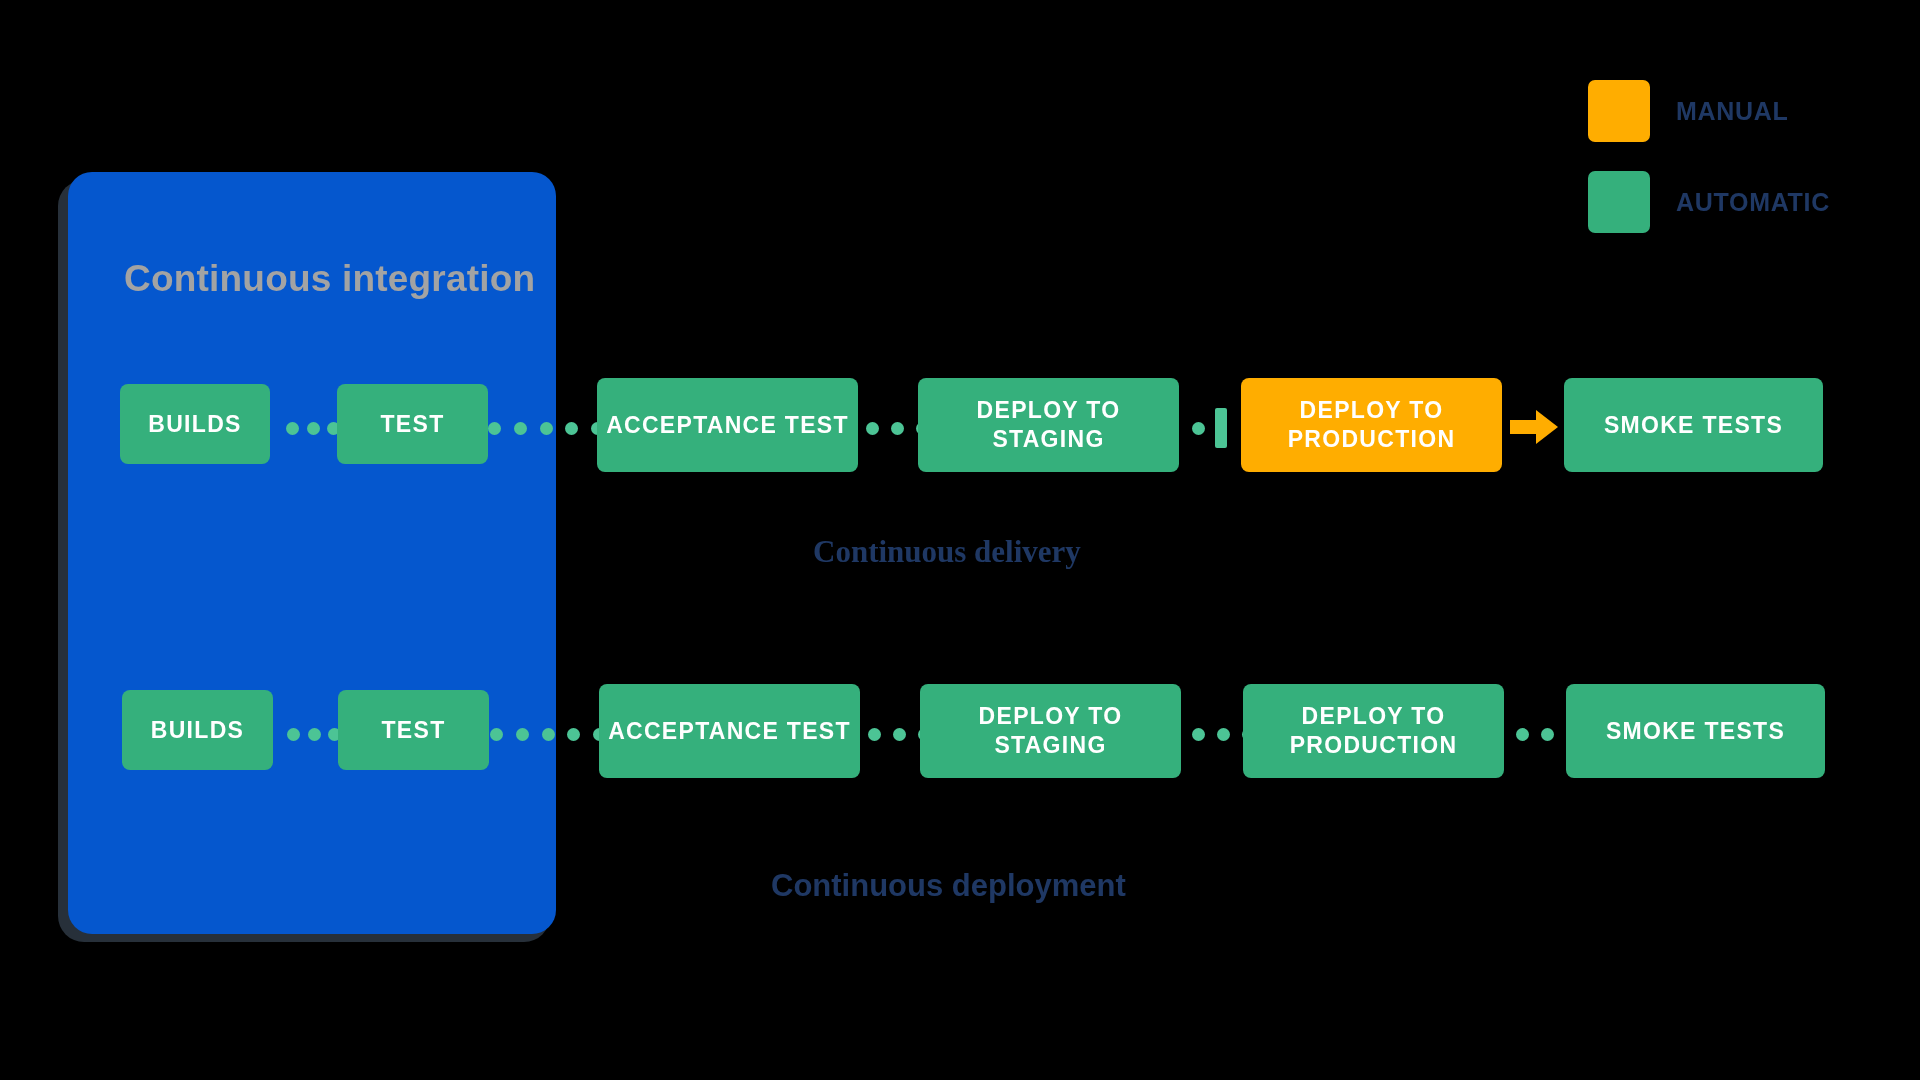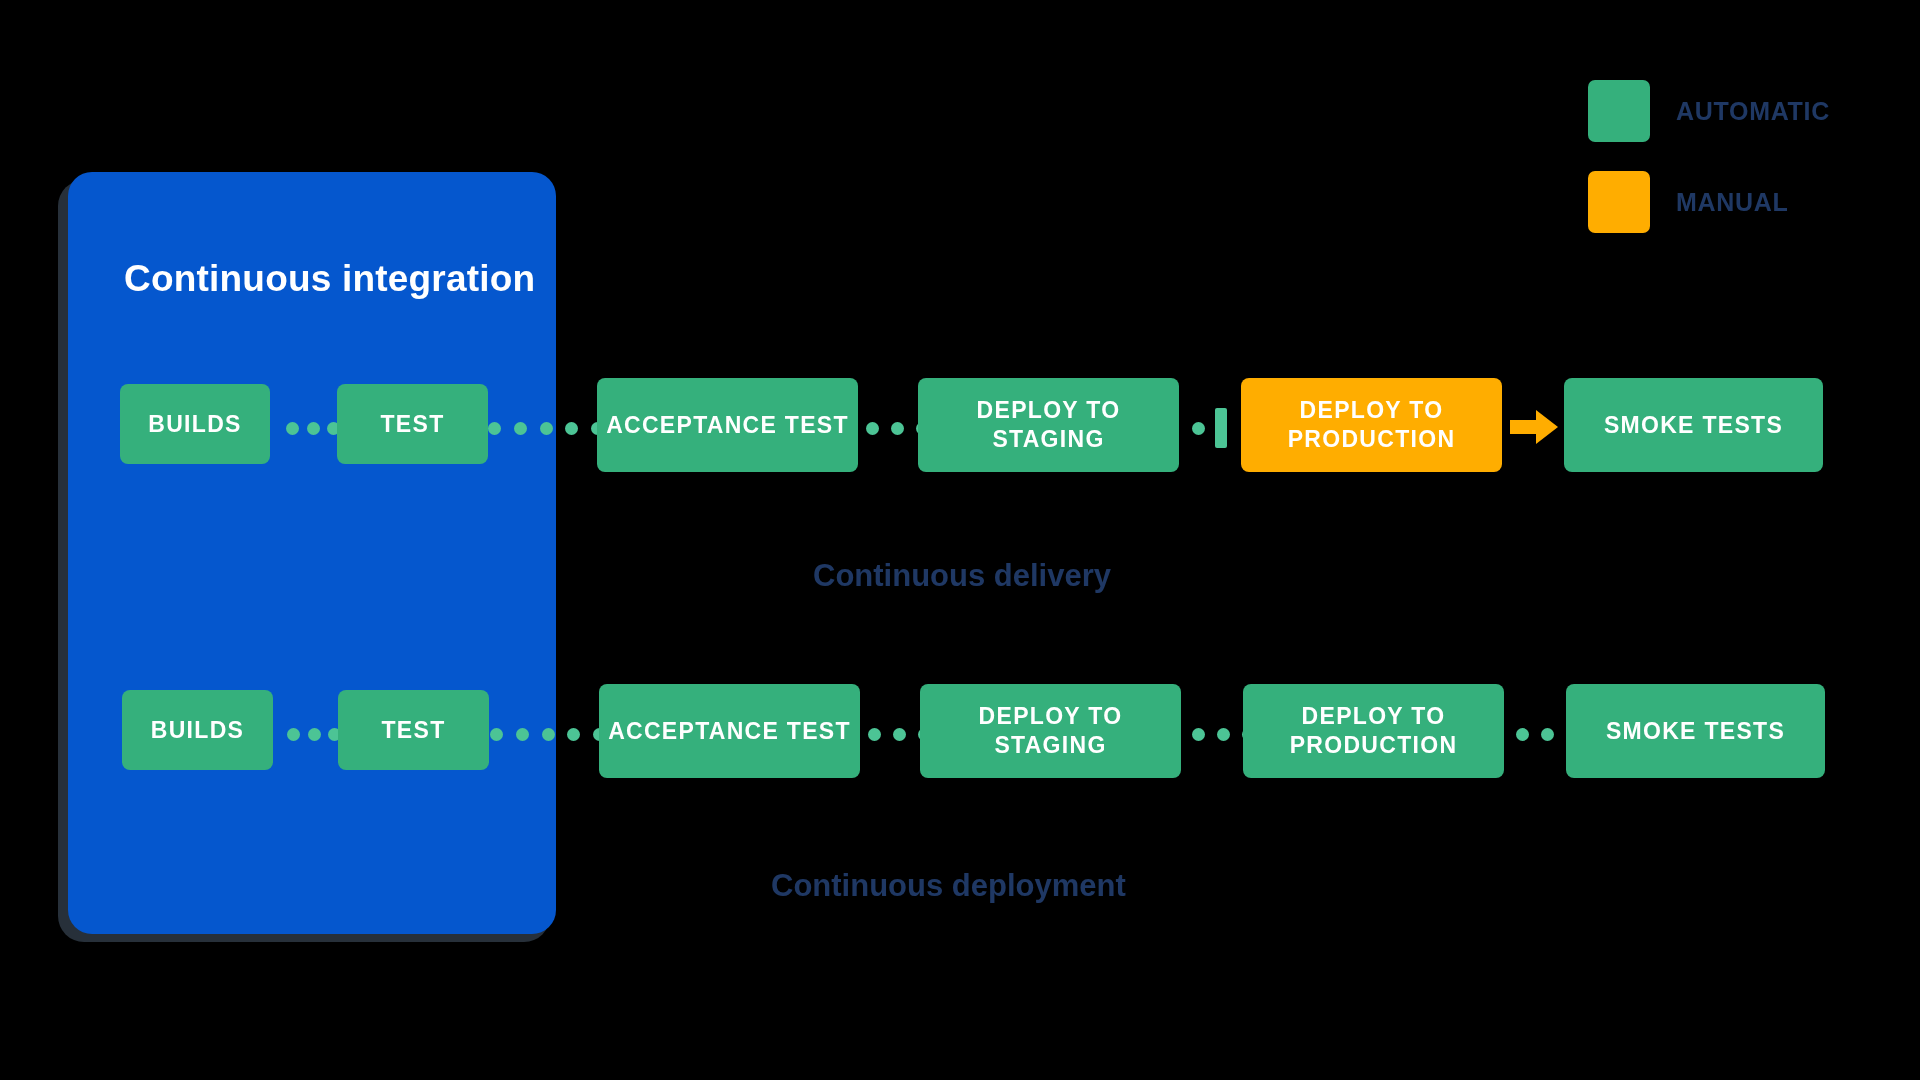--- a/index.html
+++ b/index.html
@@ -65,21 +65,21 @@
     height: 762px;
     border-radius: 24px;
     background: #0557CE;
   }
   .ci-title {
     position: absolute;
     left: 124px;
     top: 258px;
     font-size: 37px;
     font-weight: 700;
-    color: #ffffff;
+    color: #a3a3a3;
     letter-spacing: 0.2px;
     white-space: nowrap;
   }
 
   
   .node {
     position: absolute;
     border-radius: 8px;
     display: flex;
     align-items: center;
@@ -148,27 +148,27 @@
     white-space: nowrap;
   }
 </style>
 </head>
 <body>
 
 <div id="canvas">
 
   <div class="legend">
     <div class="legend-row">
+      <div class="legend-swatch" style="background:#FFAD00;"></div>
+      <div class="legend-label">MANUAL</div>
+    </div>
+    <div class="legend-row">
       <div class="legend-swatch" style="background:#35B07C;"></div>
       <div class="legend-label">AUTOMATIC</div>
     </div>
-    <div class="legend-row">
-      <div class="legend-swatch" style="background:#FFAD00;"></div>
-      <div class="legend-label">MANUAL</div>
-    </div>
   </div>
 
   <div class="ci-shadow"></div>
   <div class="ci-panel"></div>
   <div class="ci-title">Continuous integration</div>
 
   <div class="dots" style="left:286px; top:421px; width:75px;">
     <span class="dot"></span>
     <span class="dot"></span>
     <span class="dot"></span>
@@ -206,21 +206,21 @@
   <div class="node green" style="left:337px; top:384px; width:151px; height:80px; font-size:23px;">TEST</div>
 
   <div class="node green" style="left:597px; top:378px; width:261px; height:94px; font-size:23px;">ACCEPTANCE TEST</div>
 
   <div class="node green" style="left:918px; top:378px; width:261px; height:94px; font-size:23px;">DEPLOY TO STAGING</div>
 
   <div class="node orange" style="left:1241px; top:378px; width:261px; height:94px; font-size:23px;">DEPLOY TO PRODUCTION</div>
 
   <div class="node green" style="left:1564px; top:378px; width:259px; height:94px; font-size:23px;">SMOKE TESTS</div>
 
-  <div class="caption" style="left:813px; top:558px;">Continuous delivery</div>
+  <div class="caption" style="left:813px; top:534px;font-family:Liberation Serif, serif;">Continuous delivery</div>
 
   <div class="dots" style="left:287px; top:727px; width:75px;">
     <span class="dot"></span>
     <span class="dot"></span>
     <span class="dot"></span>
     <span class="dot"></span>
   </div>
 
   <div class="dots" style="left:490px; top:727px; width:168px;">
     <span class="dot"></span>

